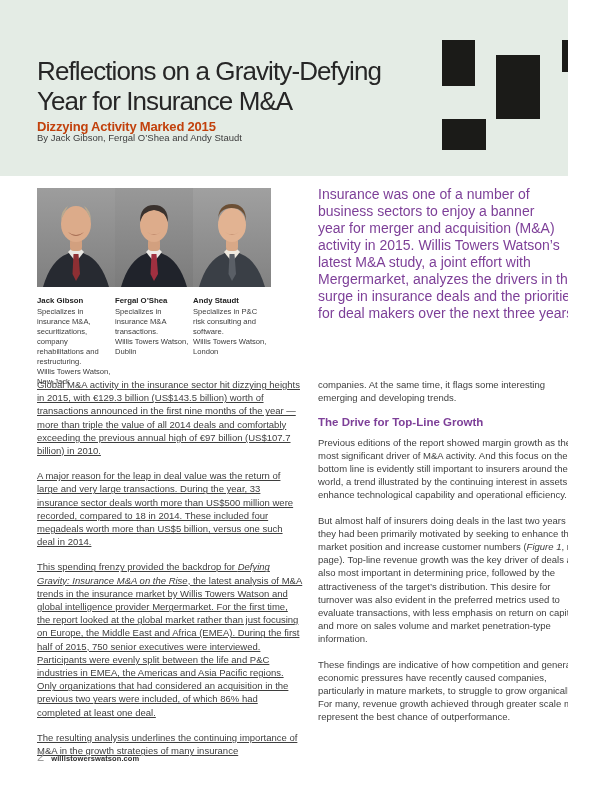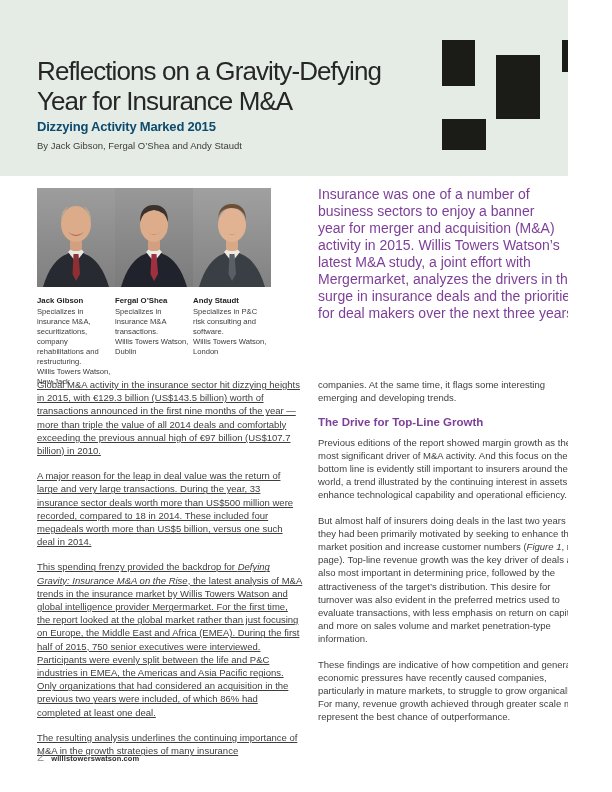--- a/index.html
+++ b/index.html
@@ -15,24 +15,24 @@
     position:absolute;left:0;top:0;width:612px;height:176px;
     background:var(--header-bg);
   }
   .title{
     position:absolute;left:37px;top:56px;
     font-size:26px;line-height:30px;letter-spacing:-0.9px;
     color:#262626;font-weight:400;
   }
   .subtitle{
     position:absolute;left:37px;top:119px;
-    font-size:13px;font-weight:700;letter-spacing:-0.2px;color:#0c4a6e;
+    font-size:13px;font-weight:700;letter-spacing:-0.2px;color:#c2410c;
   }
   .byline{
-    position:absolute;left:37px;top:140px;
+    position:absolute;left:37px;top:132px;
     font-size:9.5px;color:#3c3c3c;
   }
   .decor{position:absolute;background:var(--block-black);}
   .decor-a{left:442px;top:40px;width:33px;height:46px;}
   .decor-b{left:496px;top:55px;width:44px;height:64px;}
   .decor-c{left:562px;top:40px;width:11px;height:32px;}
   .decor-d{left:442px;top:119px;width:44px;height:31px;}
   
   .authors{
     position:absolute;left:37px;top:188px;width:270px;

